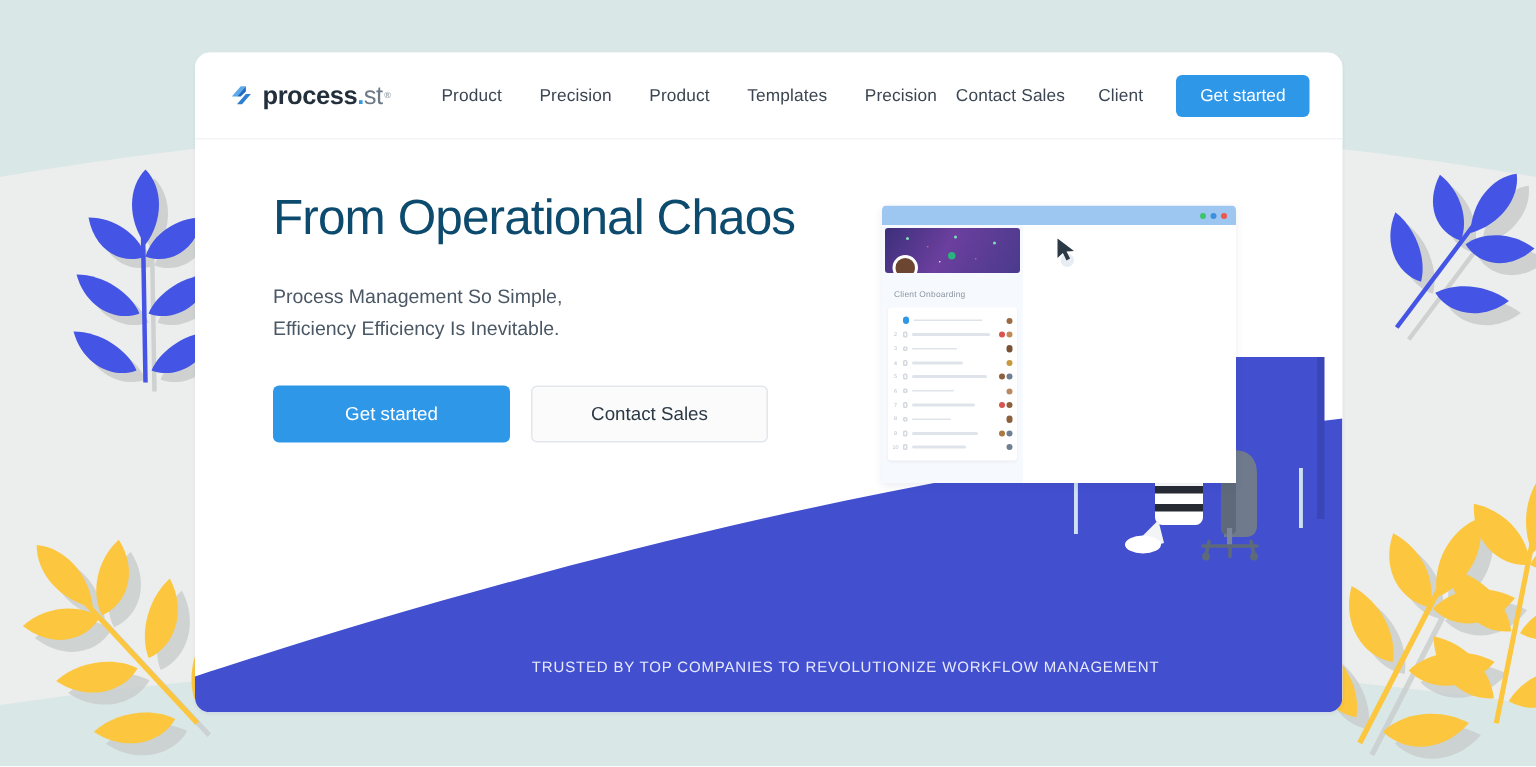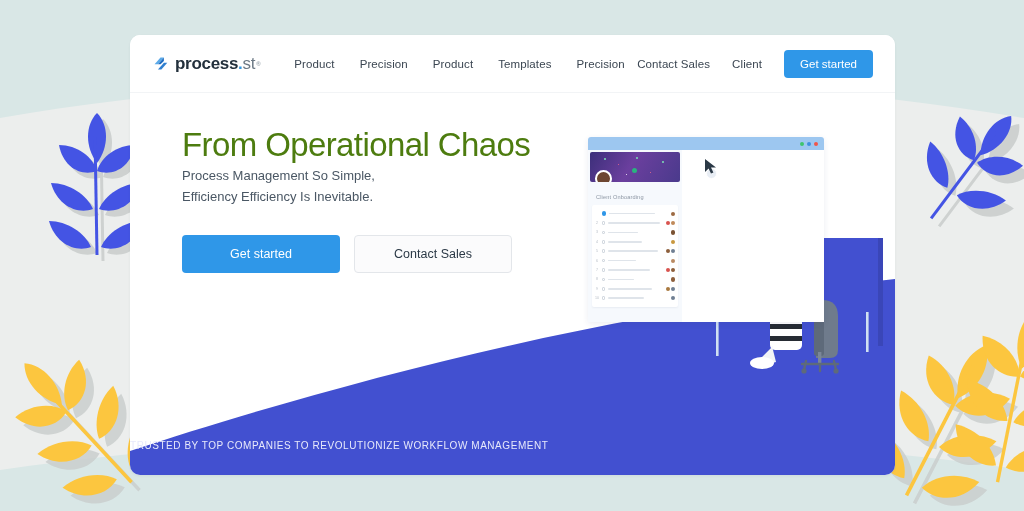--- a/index.html
+++ b/index.html
@@ -78,26 +78,27 @@
     white-space: nowrap;
     font-family: "Liberation Sans", sans-serif;
   }
 
   
   #hero-copy {
     position: absolute; left: 52px; top: 90px;
     width: 380px; z-index: 10;
   }
   #headline {
-    font-size: 33px; line-height: 1.2; color: #4d7c0f;
+    font-size: 33px; line-height: 1.2; color: #0c4a6e;
     letter-spacing: -.6px;
   }
   #headline .l1 { font-weight: normal; display: block; white-space: nowrap; }
   #headline .l2 { font-weight: bold; display: block; white-space: nowrap; }
   #subhead {
+    margin-top: 22px;
     font-size: 13px; line-height: 1.62; color: #4a5764;
   }
   #subhead span { display: block; white-space: nowrap; }
   #hero-buttons { margin-top: 28px; display: flex; gap: 14px; }
   .btn {
     font-size: 12.5px; border-radius: 4px; cursor: pointer;
     font-family: "Liberation Sans", sans-serif;
     height: 38px; display:flex; align-items:center; justify-content:center;
   }
   #btn-primary {
@@ -105,21 +106,21 @@
   }
   #btn-secondary {
     background: #fbfbfc; color: #2b3946;
     border: 1px solid #e3e6ea; width: 158px;
   }
 
   
   #wave { position: absolute; left:0; bottom:0; width: 765px; height: 220px; z-index: 4; }
   #trusted {
     position: absolute; left: 0; bottom: 24px; width: 643px;
-    text-align: left; z-index: 9;
+    text-align: right; z-index: 9;
     font-size: 10px; letter-spacing: .55px; color: #e7e9fb;
     font-weight: normal;
   }
 
   
   #illus { position: absolute; left: 440px; top: 95px; width: 325px; height: 250px; z-index: 6; }
 
   
   #browser {
     position: absolute; left: 18px; top: 7px;

